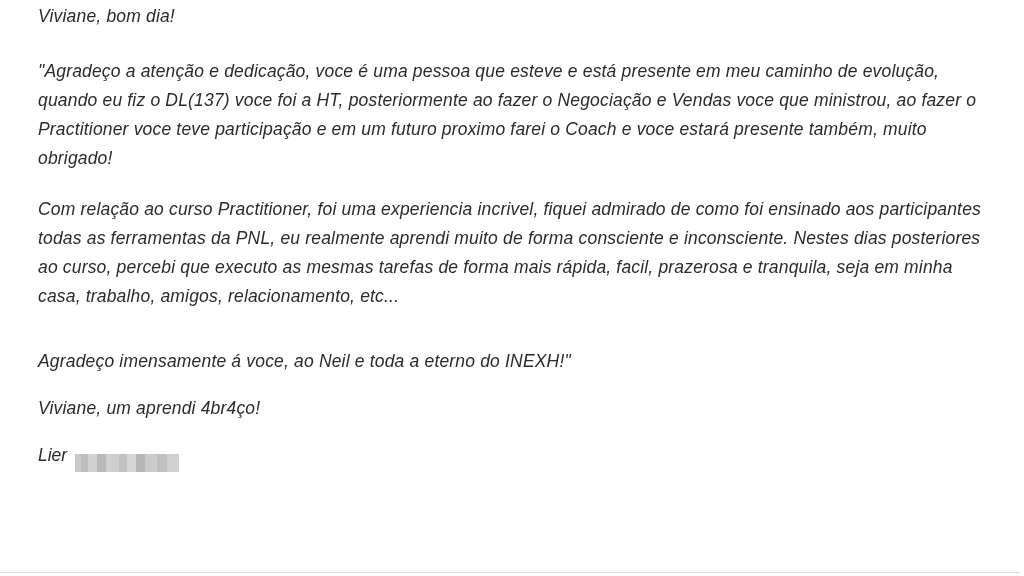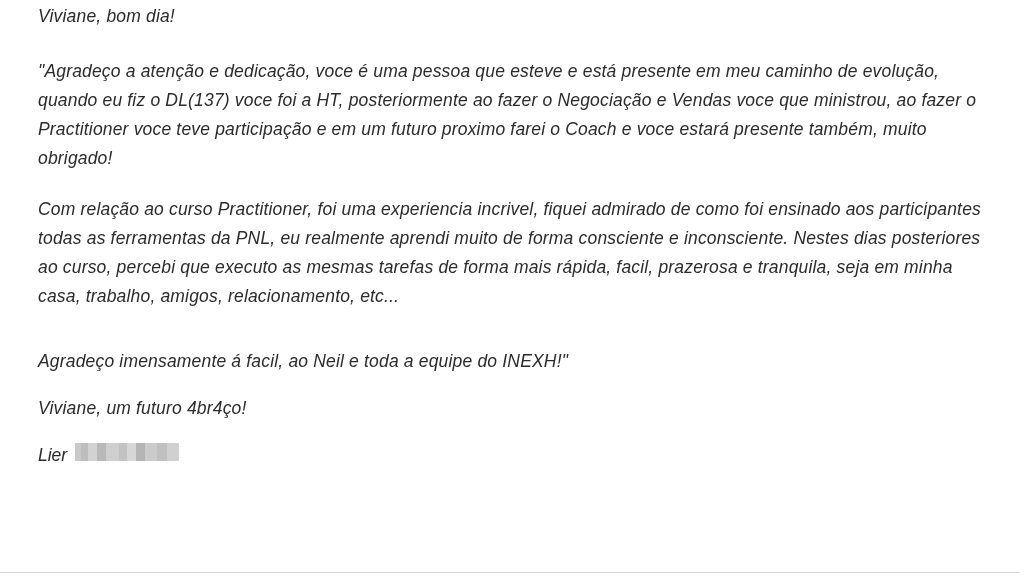--- a/index.html
+++ b/index.html
@@ -37,21 +37,21 @@
     height: 26px;
   }
   .spacer-md {
     height: 22px;
   }
   .spacer-sm {
     height: 18px;
   }
   .signature-row {
     display: flex;
-    align-items: flex-start;
+    align-items: flex-end;
     gap: 8px;
   }
   .signature-name {
     font-family: "Liberation Sans", sans-serif;
     font-style: italic;
     font-size: 17.5px;
     line-height: 29px;
     color: #2b2b2b;
   }
   .redaction {
@@ -106,25 +106,25 @@
 
     <div class="spacer-md"></div>
 
     <p class="para">Com relação ao curso Practitioner, foi uma experiencia incrivel, fiquei admirado de como foi ensinado aos participantes todas as ferramentas da PNL, eu realmente aprendi muito de forma consciente e inconsciente. Nestes dias posteriores ao curso, percebi que executo as mesmas tarefas de forma mais rápida, facil, prazerosa e tranquila, seja em minha casa, trabalho, amigos, relacionamento, etc...</p>
 
     <div class="spacer-sm"></div>
 
 
     <div class="spacer-sm"></div>
 
-    <p class="para">Agradeço imensamente á facil, ao Neil e toda a equipe do INEXH!"</p>
+    <p class="para">Agradeço imensamente á voce, ao Neil e toda a eterno do INEXH!"</p>
 
     <div class="spacer-sm"></div>
 
-    <p class="para">Viviane, um futuro 4br4ço!</p>
+    <p class="para">Viviane, um aprendi 4br4ço!</p>
 
     <div class="spacer-sm"></div>
 
     <div class="signature-row">
       <span class="signature-name">Lier</span>
       <span class="redaction"></span>
     </div>
 
   </div>
 

